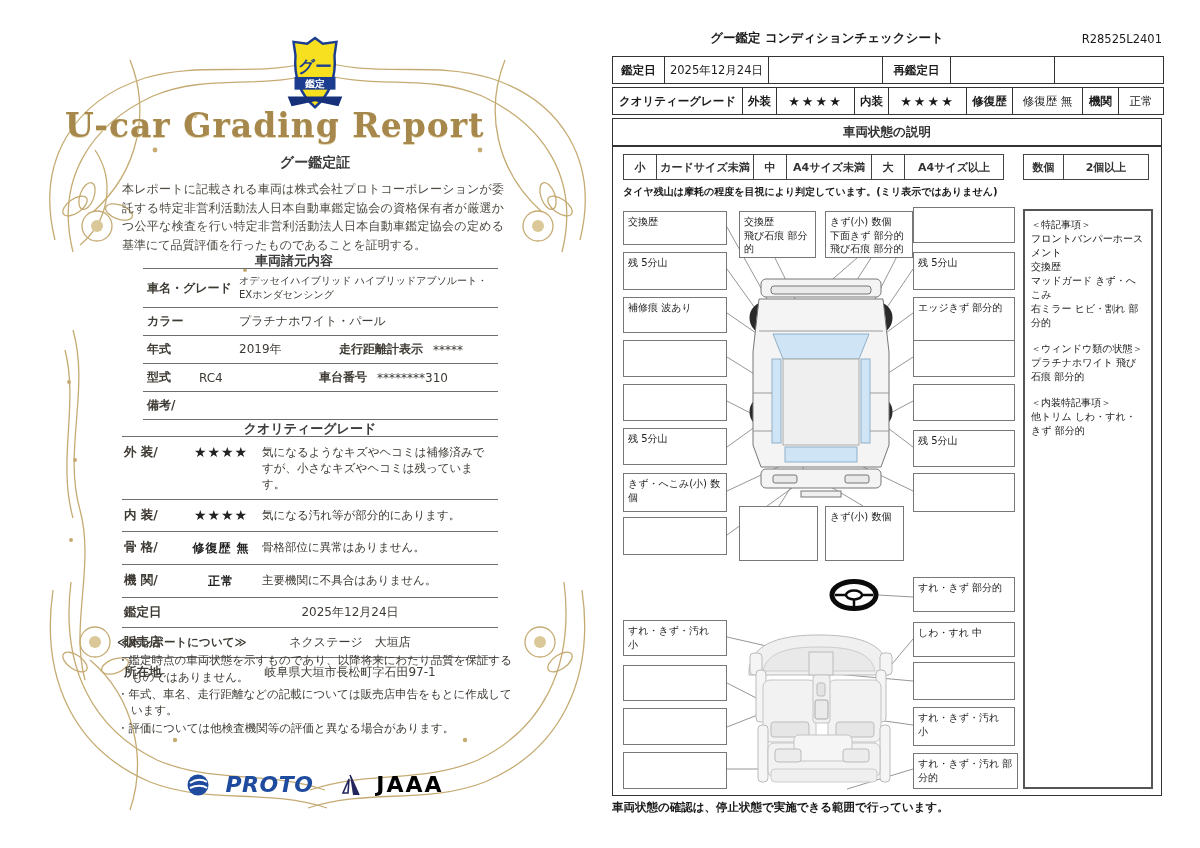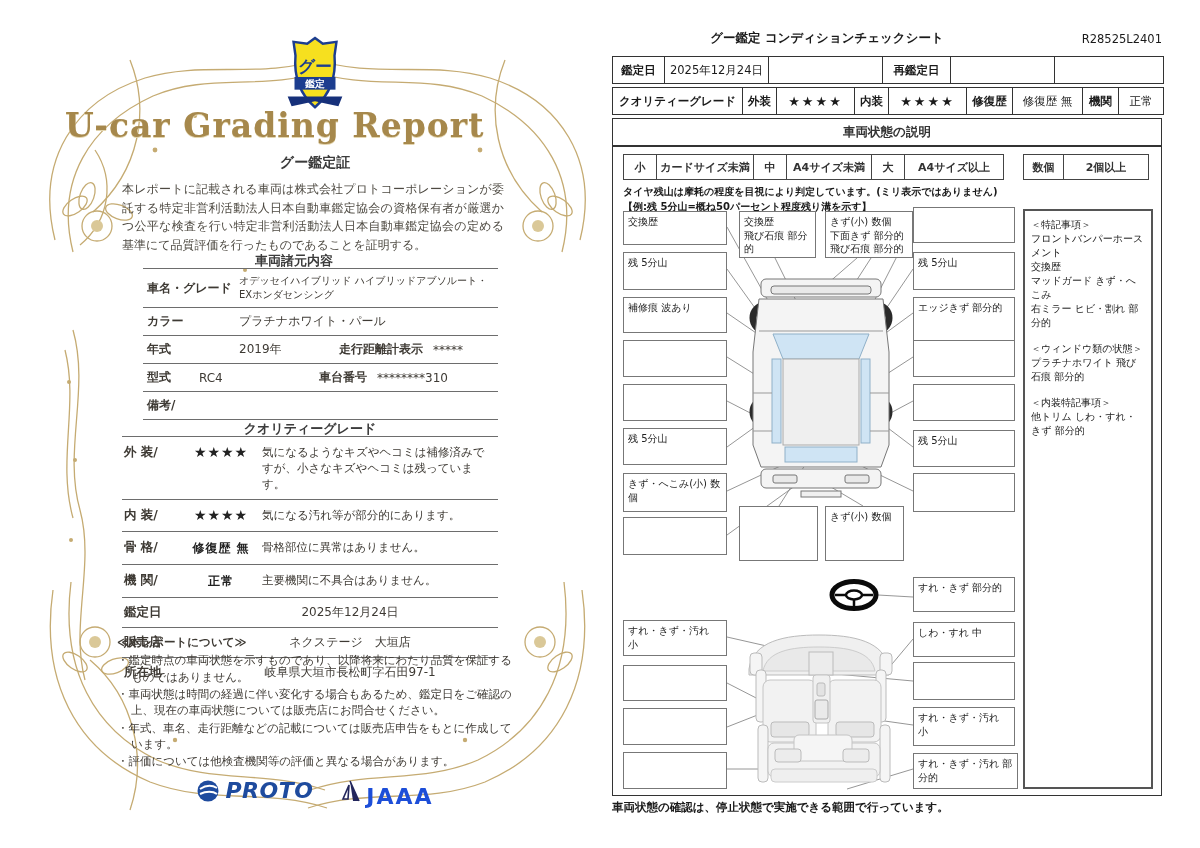--- a/index.html
+++ b/index.html
@@ -36,23 +36,23 @@
   .gval{width:82px;flex:none;text-align:center;font-size:14px;letter-spacing:1px;color:#222;}
   .gval.txt{font-size:12px;font-weight:bold;padding-top:1px;}
   .gdesc{flex:1;line-height:1.4;}
   .irow{display:flex;border-top:1px solid #6d6d6d;padding:6px 2px;align-items:center;}
   .ilabel{font-weight:bold;width:80px;flex:none;font-size:12.5px;}
   .ival{flex:1;text-align:center;font-size:12px;}
   .notes{left:82px;top:604px;width:400px;font-size:11.5px;color:#3e3a34;line-height:1.42;}
   .notes-heading{font-weight:bold;margin-bottom:2px;}
   .note-item{padding-left:14px;text-indent:-14px;margin-bottom:1px;}
   .logos{left:80px;top:742px;width:400px;display:flex;justify-content:center;align-items:center;gap:26px;}
-  .proto-wrap,.jaaa-wrap{display:flex;align-items:center;gap:5px;}
+  .proto-wrap,.jaaa-wrap{display:flex;align-items:center;gap:15px;}
   .proto-text{font-size:22px;font-weight:bold;font-style:italic;color:#1e4b9e;letter-spacing:.5px;}
-  .jaaa-text{font-size:22px;font-weight:bold;color:#1d4ed8;letter-spacing:2px;margin-top:12px;}
+  .jaaa-text{font-size:22px;font-weight:bold;color:#000000;letter-spacing:2px;}
 
   
   .rp-title{left:612px;top:30px;width:430px;text-align:center;font-size:12.5px;font-weight:bold;color:#1a1a1a;}
   .rp-no{left:962px;top:32px;width:200px;text-align:right;font-size:11.5px;color:#1a1a1a;}
   .tbl{display:flex;border:1px solid #333;background:#fff;}
   .tbl .cell{border-right:1px solid #333;display:flex;align-items:center;justify-content:center;
     font-size:11.5px;color:#1a1a1a;box-sizing:border-box;}
   .tbl .cell:last-child{border-right:none;}
   .tbl .cell.b{font-weight:bold;}
   .tbl .cell.stars{font-size:13px;letter-spacing:2px;}
@@ -204,21 +204,20 @@
       </div>
       <div class="irow">
         <span class="ilabel">所在地</span>
         <span class="ival">岐阜県大垣市長松町字石田97-1</span>
       </div>
     </div>
 
     <div class="abs notes">
       <div class="notes-heading">≪本レポートについて≫</div>
       <div class="note-item">・鑑定時点の車両状態を示すものであり、以降将来にわたり品質を保証するものではありません。</div>
-      <div class="note-item">・車両状態は時間の経過に伴い変化する場合もあるため、鑑定日をご確認の上、現在の車両状態については販売店にお問合せください。</div>
       <div class="note-item">・年式、車名、走行距離などの記載については販売店申告をもとに作成しています。</div>
       <div class="note-item">・評価については他検査機関等の評価と異なる場合があります。</div>
     </div>
 
     <div class="abs logos">
       <span class="proto-wrap">
         <svg width="24" height="24" viewBox="0 0 24 24">
           <circle cx="12" cy="12" r="10.5" fill="#1e4b9e"></circle>
           <path d="M4,10 C10,6 16,6 21,9" stroke="#ffffff" stroke-width="2" fill="none"></path>
           <path d="M4,15 C10,12 17,12 21,15" stroke="#ffffff" stroke-width="2" fill="none"></path>
@@ -272,21 +271,20 @@
       <div class="lcell" style="width:33px">大</div>
       <div class="lcell" style="width:98px">A4サイズ以上</div>
     </div>
     <div class="legend legend2">
       <div class="lcell" style="width:40px">数個</div>
       <div class="lcell" style="width:84px">2個以上</div>
     </div>
 
     <div class="tire-note">
       <div>タイヤ残山は摩耗の程度を目視により判定しています。(ミリ表示ではありません)</div>
-      <div>【例:残 5分山=概ね50パーセント程度残り溝を示す】</div>
     </div>
 
     <svg class="diagram-svg" viewBox="0 0 550 650">
 
       <g stroke="#8a8a8a" stroke-width="0.9">
         <line x1="114" y1="80" x2="163" y2="168"></line>
           <line x1="114" y1="122" x2="152" y2="175"></line>
         <line x1="114" y1="166" x2="178" y2="210"></line>
           <line x1="114" y1="210" x2="170" y2="245"></line>
         <line x1="114" y1="254" x2="176" y2="286"></line>

